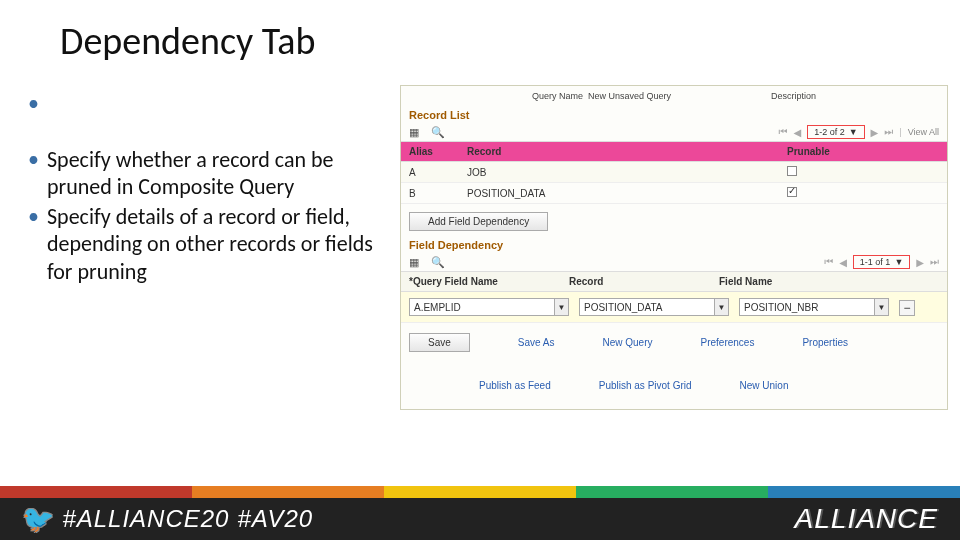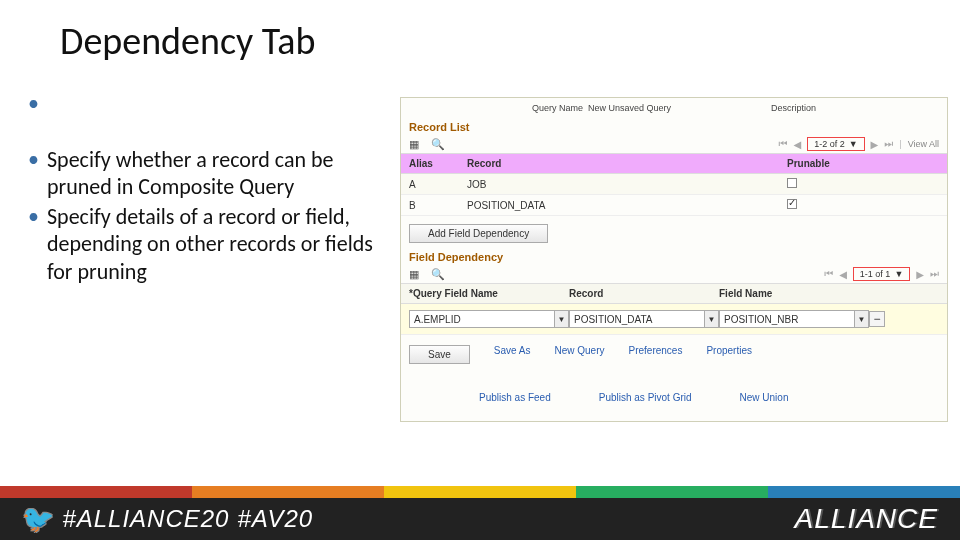--- a/index.html
+++ b/index.html
@@ -3,49 +3,49 @@
 <meta charset="utf-8">
 <style>
   * { box-sizing: border-box; margin: 0; padding: 0; }
   html, body { width: 960px; height: 540px; font-family: Calibri, Arial, sans-serif; background: #fff; overflow: hidden; }
   .slide { position: relative; width: 772px; height: 540px; }
   .title { position: absolute; left: 60px; top: 18px; font-size: 38px; font-weight: 400; color: #111; }
   .bullets { position: absolute; left: 28px; top: 90px; width: 365px; font-size: 22px; color: #111; }
   .bullets li { list-style: none; display: flex; align-items: flex-start; margin-bottom: 28px; line-height: 1.25; }
   .bullets li.tight { margin-bottom: 2px; }
   .bullets .dot { color: #3a6ea5; font-size: 22px; line-height: 1.25; margin-right: 8px; }
-  .panel { position: absolute; left: 400px; top: 97px; width: 548px; height: 325px; border: 1px solid #d0d0b8; background: #fdfdfa; font-family: Arial, sans-serif; font-size: 10px; color: #333; }
+  .panel { position: absolute; left: 400px; top: 85px; width: 548px; height: 325px; border: 1px solid #d0d0b8; background: #fdfdfa; font-family: Arial, sans-serif; font-size: 10px; color: #333; }
   .panel .toprow { display: flex; justify-content: center; gap: 100px; padding: 5px 8px 8px; font-size: 9px; color: #444; }
   .panel .toprow span:first-child .v { font-weight: 400; }
   .section-hdr { color: #a05a00; font-weight: bold; font-size: 11px; padding: 0 8px 2px; }
   .toolbar { display: flex; align-items: center; justify-content: space-between; padding: 2px 8px; border-bottom: 1px solid #ddd; font-size: 9px; color: #555; }
   .toolbar .left { display: flex; gap: 12px; align-items: center; }
   .toolbar .left .icon { font-size: 11px; color: #555; }
   .toolbar .right { display: flex; gap: 6px; align-items: center; color: #888; }
   .toolbar .right .pagebox { border: 1px solid #ef4444; padding: 0 6px; height: 14px; display: flex; align-items: center; gap: 4px; font-size: 9px; color: #333; }
   .toolbar .right .sep { color: #bbb; }
   .toolbar .right .pg { color: #aaa; font-size: 10px; }
-  .tbl-head { display: flex; padding: 4px 8px; border-bottom: 1px solid #ddd; background: #f0abfc; font-weight: bold; font-size: 10px; }
+  .tbl-head { display: flex; padding: 4px 8px; border-bottom: 1px solid #ddd; background: #ec4899; font-weight: bold; font-size: 10px; }
   .rl-row { display: flex; padding: 4px 8px; border-bottom: 1px solid #eee; font-size: 10px; align-items: center; }
   .rl-row:nth-child(odd) { background: #fafaf2; }
   .col-a { width: 58px; }
   .col-r { width: 320px; }
   .col-p { flex: 1; }
   .chk { width: 10px; height: 10px; border: 1px solid #888; display: inline-block; position: relative; background: #fff; }
   .chk.checked::after { content: "✓"; position: absolute; top: -3px; left: 0; font-size: 10px; }
   .btn { display: inline-block; background: linear-gradient(#fdfdfd,#e6e6e6); border: 1px solid #aaa; padding: 3px 18px; font-size: 10px; margin: 8px; cursor: pointer; }
   .fd-head { display: flex; padding: 4px 8px; border-bottom: 1px solid #ddd; background: #f7f7ee; font-weight: bold; font-size: 10px; }
-  .fd-row { display: flex; padding: 6px 8px; align-items: center; background: #fffde0; border-bottom: 1px solid #eee; }
+  .fd-row { display: flex; padding: 6px 8px; gap: 10px; align-items: flex-end; background: #fffde0; border-bottom: 1px solid #eee; }
   .sel { border: 1px solid #aaa; background: #fff; height: 18px; font-size: 10px; display: flex; align-items: center; justify-content: space-between; padding: 0 4px; }
   .sel .arrow { background: #eee; border-left: 1px solid #aaa; width: 14px; height: 100%; display: flex; align-items: center; justify-content: center; font-size: 8px; margin-right: -4px; margin-left: 4px; }
   .fd-c1 { width: 160px; }
   .fd-c2 { width: 150px; }
   .fd-c3 { width: 150px; }
   .minus { width: 16px; height: 16px; border: 1px solid #aaa; background: #f5f5f5; display: flex; align-items: center; justify-content: center; font-size: 12px; }
-  .links { display: flex; flex-wrap: wrap; gap: 28px 24px; padding: 10px 8px 8px; font-size: 10px; align-items: flex-start; }
+  .links { display: flex; flex-wrap: wrap; gap: 28px 48px; padding: 10px 8px 8px; font-size: 10px; align-items: center; }
   .links .btn-save { background: linear-gradient(#fdfdfd,#e6e6e6); border: 1px solid #aaa; padding: 3px 18px; font-size: 10px; }
   .links a { color: #2a5db0; text-decoration: none; }
   .links-row { display: flex; gap: 48px; width: 100%; padding-left: 70px; }
   
   .footer { position: absolute; left: 0; bottom: 0; width: 960px; }
   .stripe { height: 12px; display: flex; }
   .stripe div { flex: 1; }
   .s1 { background: #c0392b; }
   .s2 { background: #e67e22; }
   .s3 { background: #f1c40f; }

